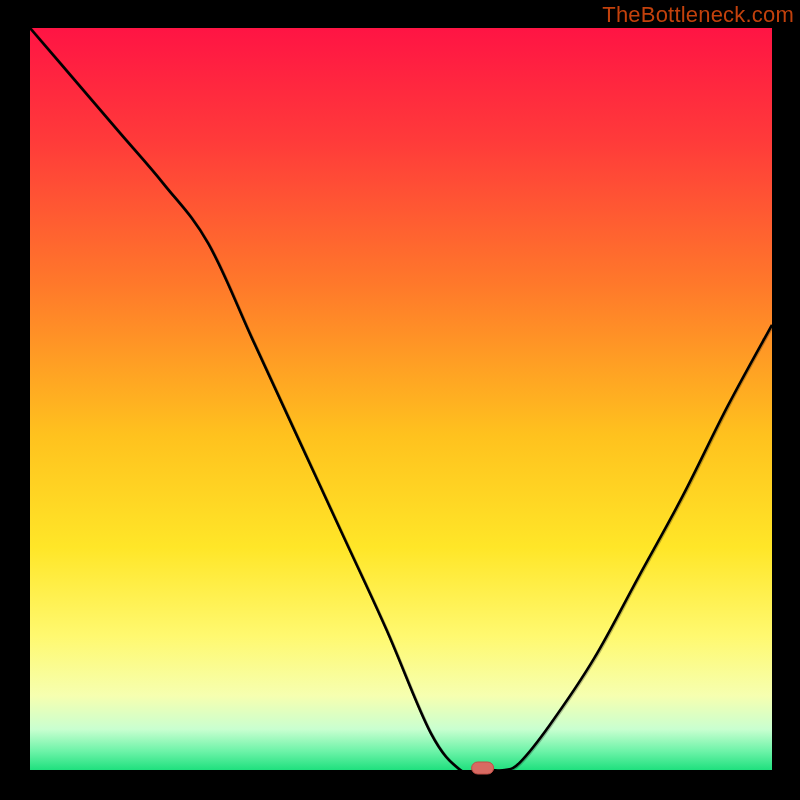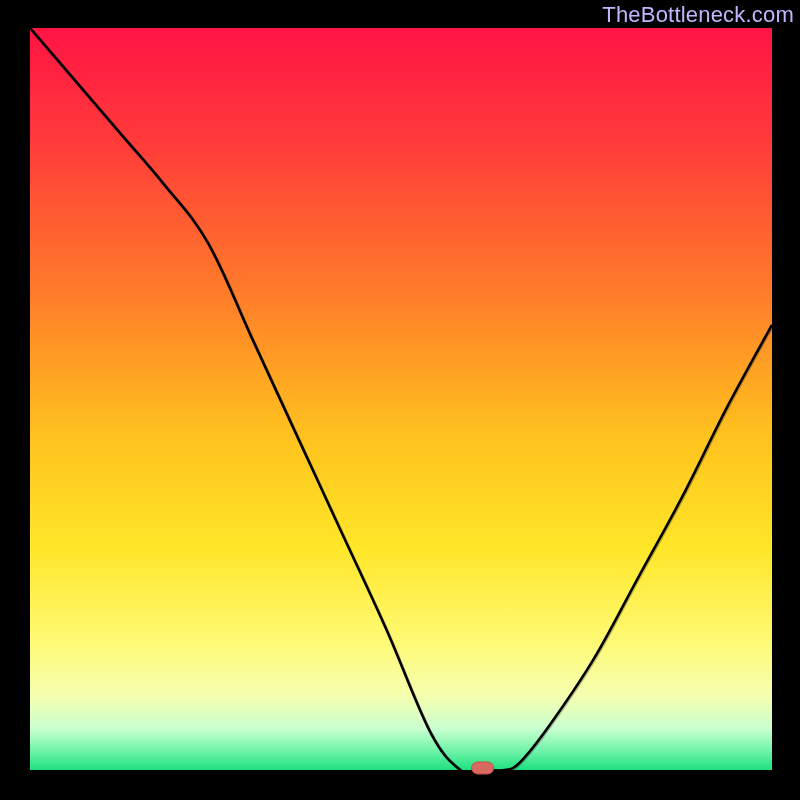--- a/index.html
+++ b/index.html
@@ -13,21 +13,21 @@
   }
   .frame {
     position: relative;
     width: 800px;
     height: 800px;
   }
   .watermark {
     position: absolute;
     top: 2px;
     right: 6px;
-    color: #c4b5fd;
+    color: #c2410c;
     font-size: 22px;
     letter-spacing: 0.2px;
     z-index: 5;
   }
   svg {
     display: block;
     position: absolute;
     top: 0;
     left: 0;
   }

